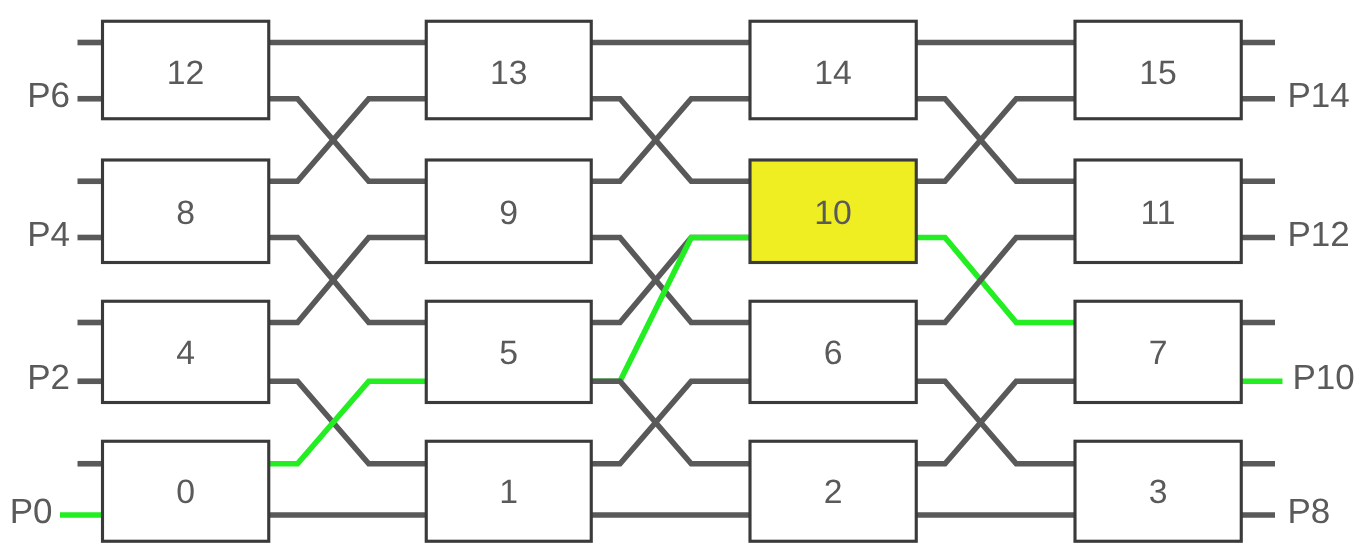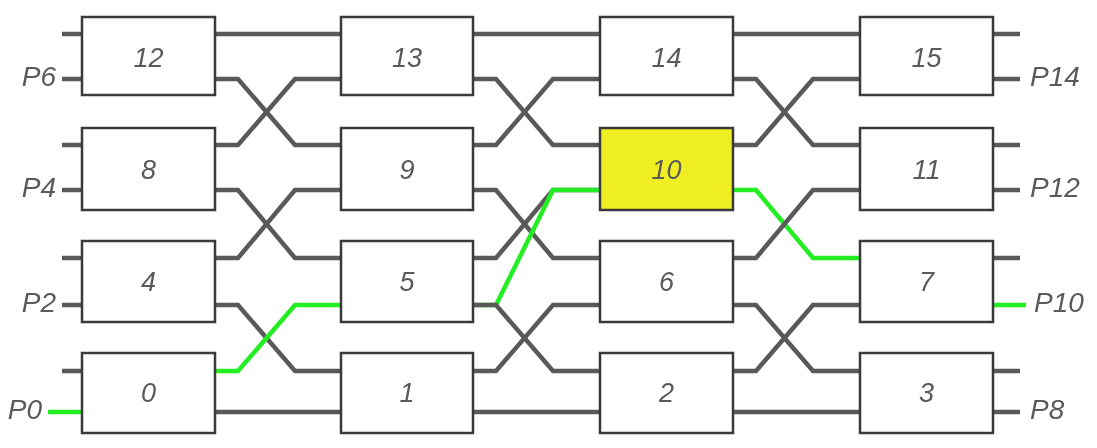--- a/index.html
+++ b/index.html
@@ -1,18 +1,18 @@
 <!DOCTYPE html>
 <html><head>
 <meta charset="utf-8">
 <style>
   html,body{margin:0;padding:0;background:#ffffff;}
   body{width:1097px;height:448px;overflow:hidden;
        font-family:"Liberation Sans","DejaVu Sans",sans-serif;}
-  #stage{position:relative;width:1097px;height:448px;font-style:italic;}
+  #stage{position:relative;width:1097px;height:448px;}
   svg#net{position:absolute;left:0;top:0;width:1097px;height:448px;}
   .sw-rect{fill:#ffffff;stroke:#3a3a3a;stroke-width:2.5;}
   .sw-rect.hl{fill:#eeee22;}
   .sw-label{font-family:"Liberation Sans","DejaVu Sans",sans-serif;
             font-size:27px;fill:#5a5a5a;text-anchor:middle;dominant-baseline:central;}
   .port-label{font-family:"Liberation Sans","DejaVu Sans",sans-serif;
               font-size:28px;fill:#5a5a5a;dominant-baseline:central;}
   .port-label.left{text-anchor:end;}
   .port-label.right{text-anchor:start;}
   .wire{stroke:#595959;stroke-width:4.5;fill:none;stroke-linecap:butt;stroke-linejoin:miter;}

